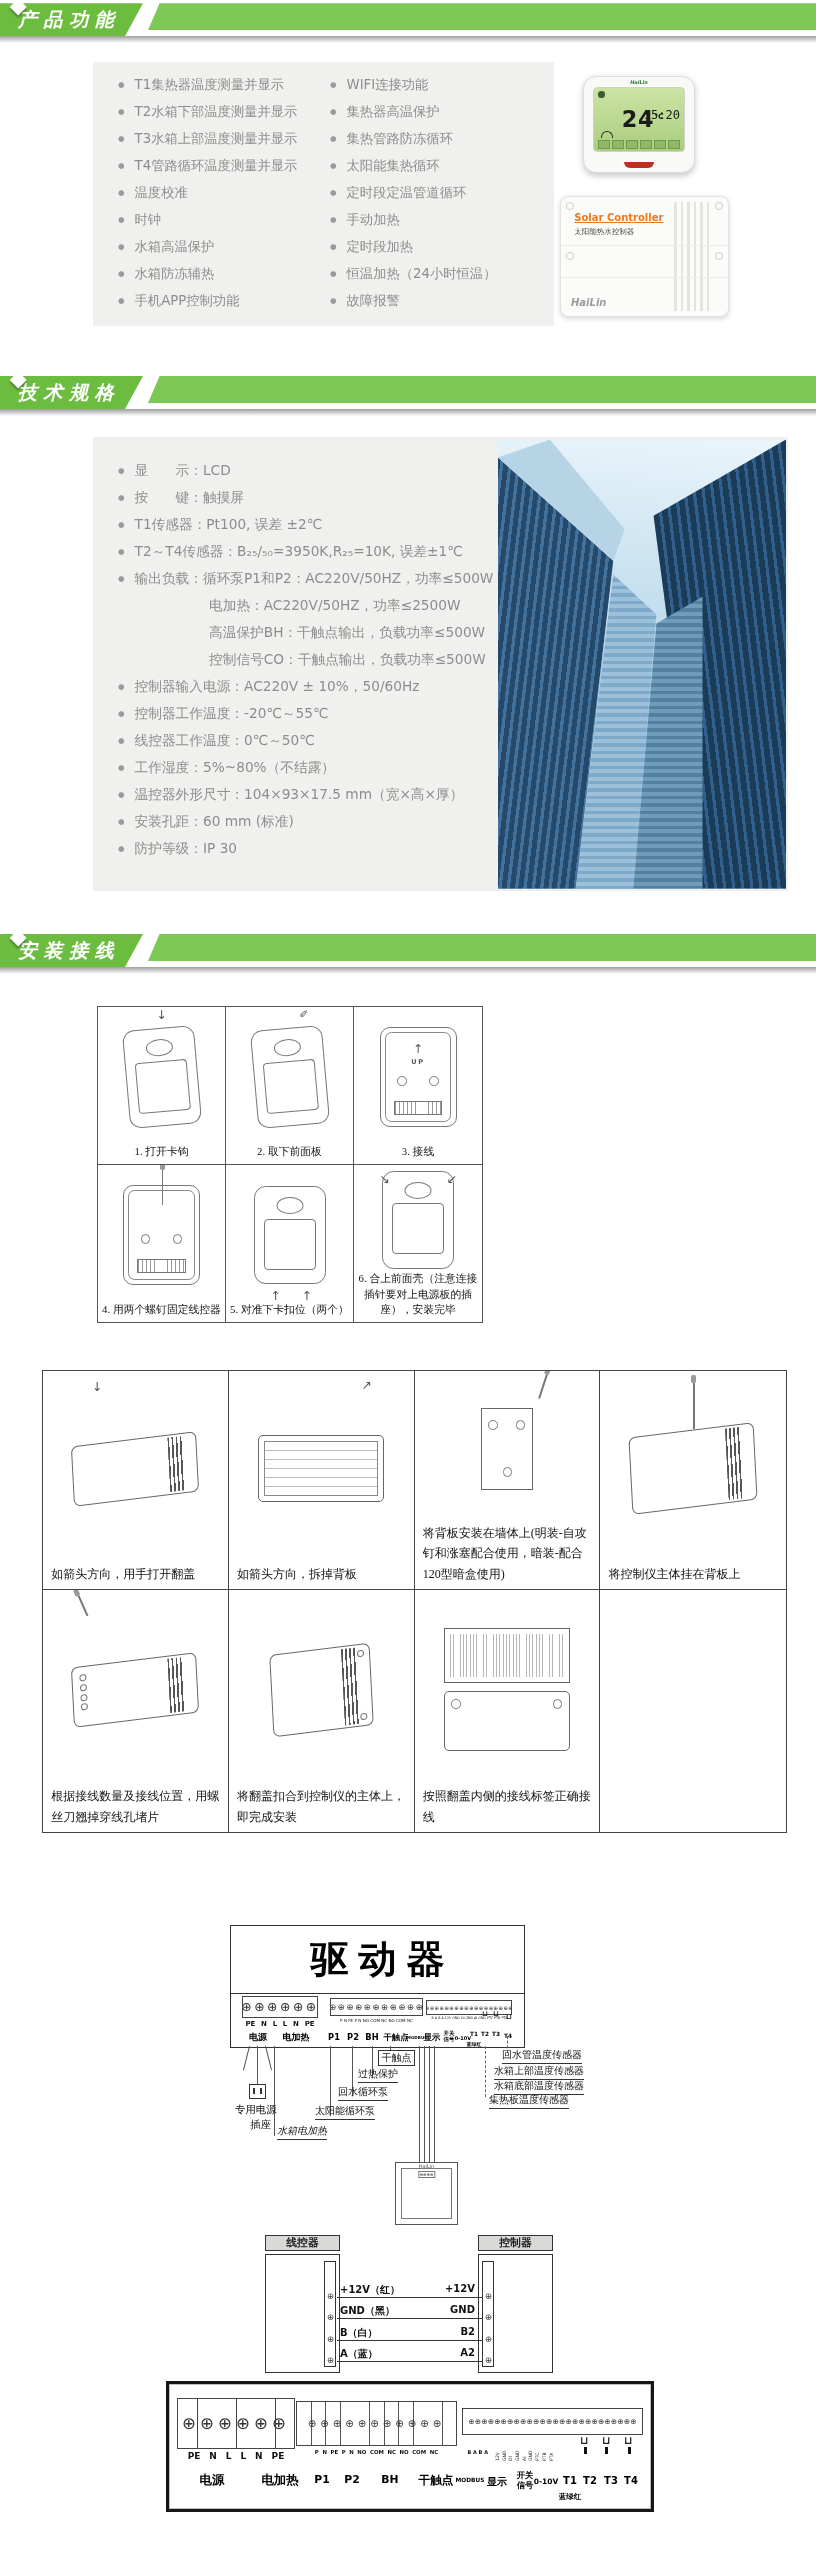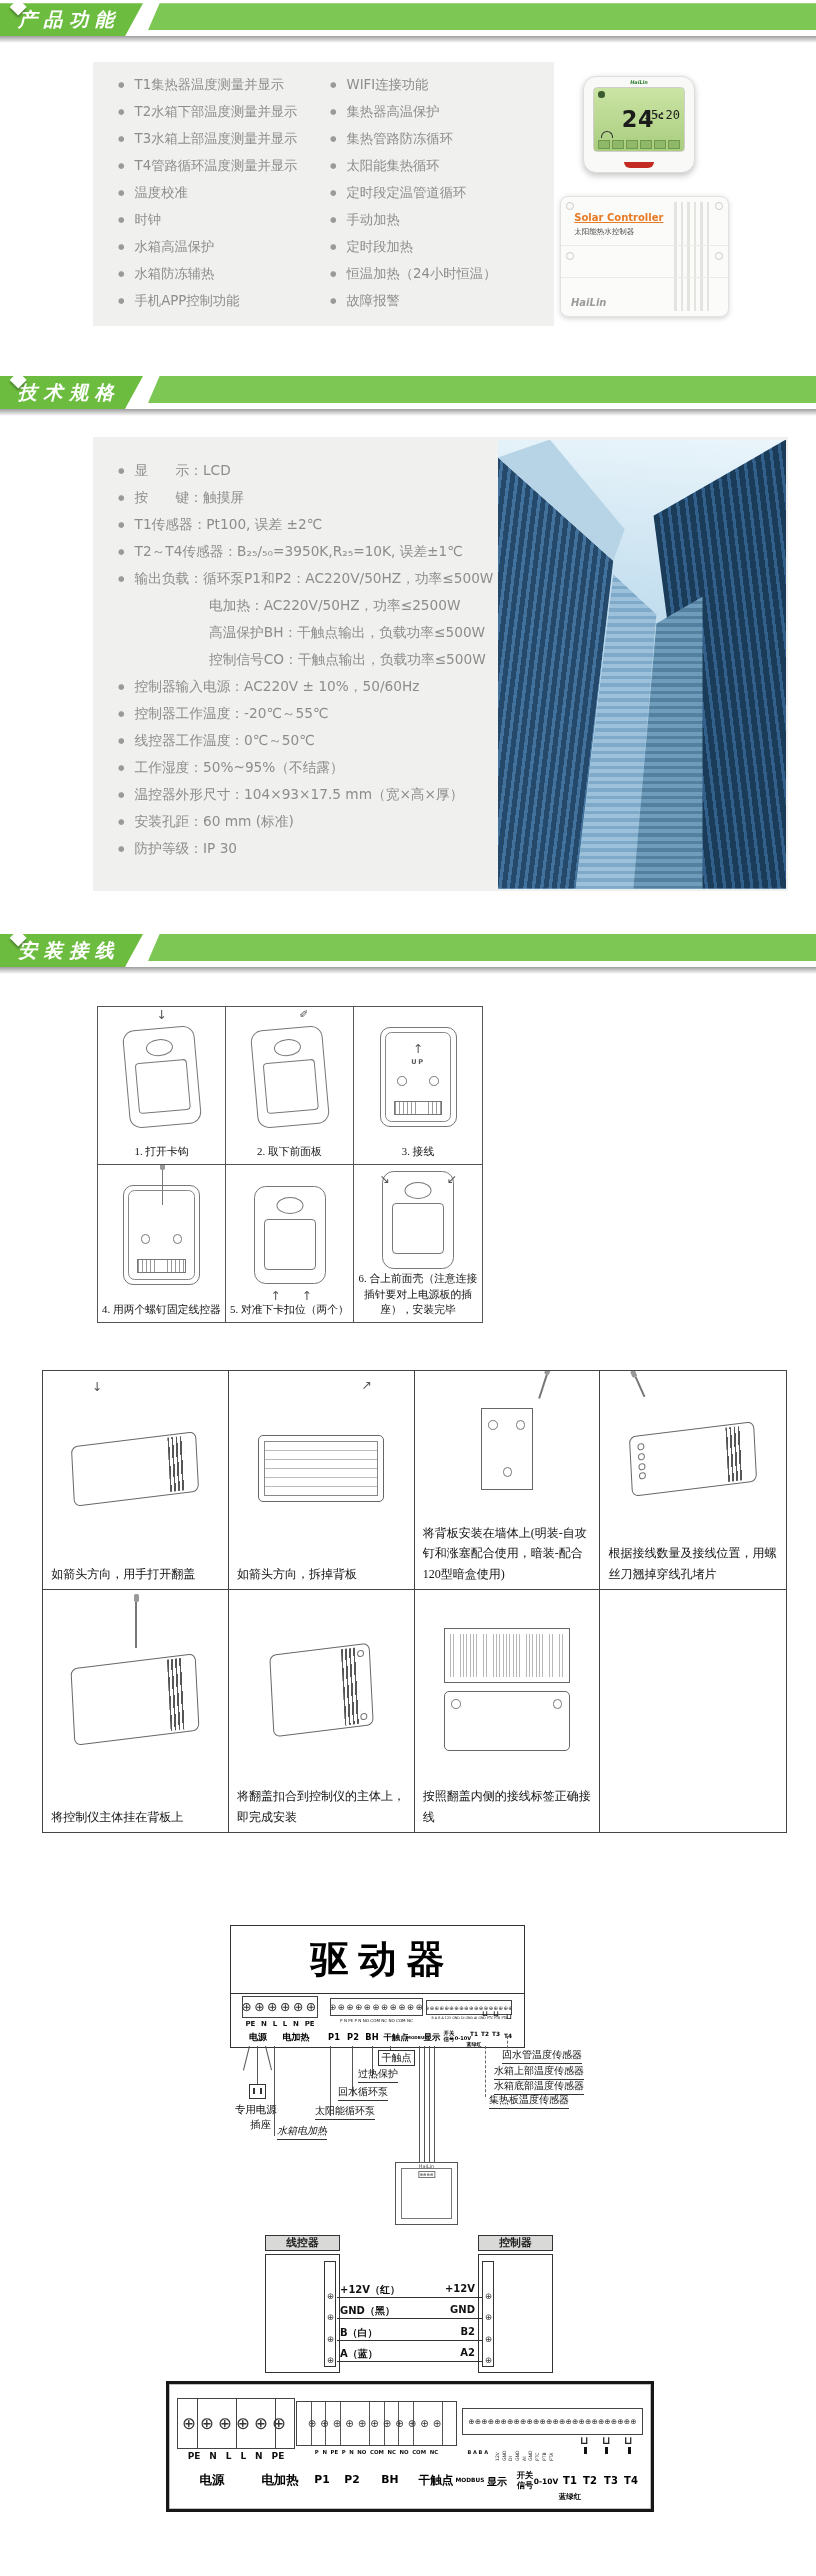--- a/index.html
+++ b/index.html
@@ -221,21 +221,21 @@
       <div class="sli">按　　键：触摸屏</div>
       <div class="sli">T1传感器：Pt100, 误差 ±2℃</div>
       <div class="sli">T2～T4传感器：B₂₅/₅₀=3950K,R₂₅=10K, 误差±1℃</div>
       <div class="sli">输出负载：循环泵P1和P2：AC220V/50HZ，功率≤500W</div>
       <div class="sli cont">电加热：AC220V/50HZ，功率≤2500W</div>
       <div class="sli cont">高温保护BH：干触点输出，负载功率≤500W</div>
       <div class="sli cont">控制信号CO：干触点输出，负载功率≤500W</div>
       <div class="sli">控制器输入电源：AC220V ± 10%，50/60Hz</div>
       <div class="sli">控制器工作温度：-20℃～55℃</div>
       <div class="sli">线控器工作温度：0℃～50℃</div>
-      <div class="sli">工作湿度：50%~95%（不结露）</div>
+      <div class="sli">工作湿度：5%~80%（不结露）</div>
       <div class="sli">温控器外形尺寸：104×93×17.5 mm（宽×高×厚）</div>
       <div class="sli">安装孔距：60 mm (标准)</div>
       <div class="sli">防护等级：IP 30</div>
     </div>
 
     <div class="cityphoto" style="left:405px;top:2.5px;width:288px;height:449px;">
       <div style="clip-path:polygon(0% 100%,0% 4%,40% 27%,27% 100%);background:repeating-linear-gradient(97deg,#25496a 0 5px,#42719b 5px 8.3px);"></div>
       <div style="clip-path:polygon(100% 100%,100% 0%,54% 17%,71% 100%);background:repeating-linear-gradient(-97deg,#1b3c59 0 5.8px,#33608a 5.8px 9px);"></div>
       <div style="clip-path:polygon(27% 100%,40% 30%,55% 39%,47% 100%);background:repeating-linear-gradient(0deg,#7fa9c8 0 3.3px,#9dc1da 3.3px 7.5px);"></div>
       <div style="clip-path:polygon(47% 100%,55% 41%,71% 35%,71% 100%);background:repeating-linear-gradient(0deg,#54809f 0 3.3px,#6f9cba 3.3px 7.5px);"></div>
@@ -331,39 +331,39 @@
           <span class="hole" style="left:6.6px;top:11.6px;"></span>
           <span class="hole" style="right:6.6px;top:11.6px;"></span>
           <span class="hole" style="left:21px;bottom:11.6px;"></span>
         </div>
         <div class="sdriver" style="right:28%;top:0;height:25px;transform:rotate(18deg);"></div>
       </div>
       <div class="caption2">将背板安装在墙体上(明装-自攻钉和涨塞配合使用，暗装-配合120型暗盒使用)</div>
     </div>
     <div class="cell">
       <div class="art">
+        <div class="isobox" style="height:75px;">
+            <div class="band"></div>
+          </div>
+        <div class="sdriver" style="left:50%;top:8.3px;height:46px;"></div>
+      </div>
+      <div class="caption2">将控制仪主体挂在背板上</div>
+    </div>
+    <div class="cell">
+      <div class="art">
         <div class="isobox">
           <div class="band"></div>
           <span class="screwd" style="left:6.6px;top:6.6px;"></span>
             <span class="screwd" style="left:6.6px;top:16.6px;"></span>
           <span class="screwd" style="left:6.6px;top:26.5px;"></span>
             <span class="screwd" style="left:6.6px;top:36px;"></span>
         </div>
         <div class="sdriver" style="left:18%;top:1.7px;height:21.6px;transform:rotate(-24deg);"></div>
       </div>
       <div class="caption2">根据接线数量及接线位置，用螺丝刀翘掉穿线孔堵片</div>
-    </div>
-    <div class="cell">
-      <div class="art">
-        <div class="isobox" style="height:75px;">
-            <div class="band"></div>
-          </div>
-        <div class="sdriver" style="left:50%;top:8.3px;height:46px;"></div>
-      </div>
-      <div class="caption2">将控制仪主体挂在背板上</div>
     </div>
     <div class="cell">
       <div class="art">
         <div class="isobox" style="height:80px;width:99px;">
           <div class="band"></div>
           <span class="screwd" style="right:5px;top:5px;"></span>
           <span class="screwd" style="right:5px;bottom:5px;"></span>
         </div>
       </div>
       <div class="caption2">将翻盖扣合到控制仪的主体上，即完成安装</div>

